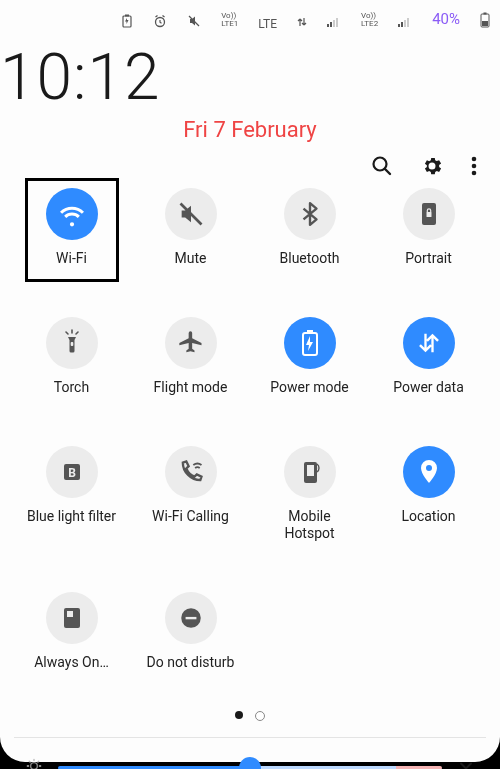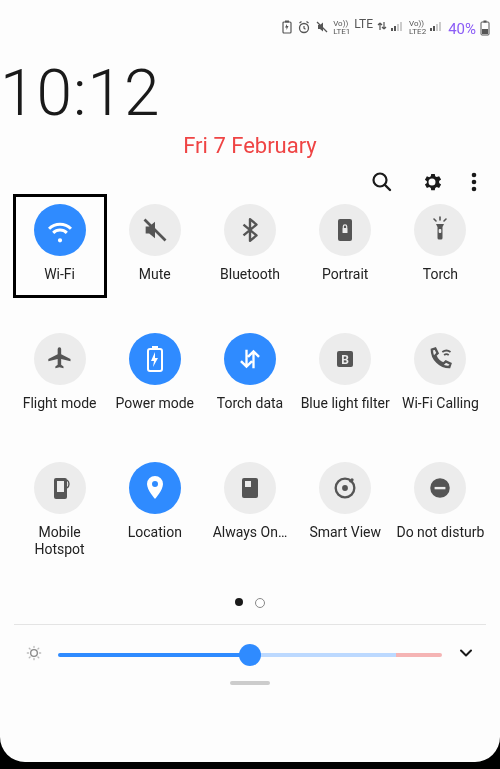--- a/index.html
+++ b/index.html
@@ -1,22 +1,22 @@
 <!DOCTYPE html>
 <html><head>
 <meta charset="utf-8">
 <style>
   html,body{margin:0;padding:0;width:500px;height:769px;background:#000;font-family:-apple-system,BlinkMacSystemFont,"Segoe UI",Roboto,sans-serif;color:#1a1a1a;overflow:hidden}
   .panel{position:absolute;top:0;left:0;width:500px;height:762px;background:#fdfdfd;border-radius:0 0 25px 25px}
-  .status-bar{display:flex;justify-content:flex-end;align-items:flex-start;height:24px;padding:20px 10px 0 0;font-size:10px;color:#555;gap:4px}
+  .status-bar{display:flex;justify-content:flex-end;align-items:flex-end;height:24px;padding:4px 10px 0 0;font-size:10px;color:#555;gap:20px}
   .status-bar svg{display:block}
   .clock{font-size:64px;font-weight:300;margin-top:12px;letter-spacing:1px}
   .date{font-size:22px;font-weight:400;text-align:center;color:#ef4444;margin-top:2px}
   .actions{display:flex;justify-content:flex-end;align-items:center;gap:26px;padding:12px 22px 0 0}
-  .grid{display:grid;grid-template-columns:repeat(5,1fr);padding:6px 12px 0 12px;row-gap:50px;column-gap:0}
+  .grid{display:grid;grid-template-columns:repeat(4,1fr);padding:6px 12px 0 12px;row-gap:50px;column-gap:0}
   .tile{display:flex;flex-direction:column;align-items:center;position:relative}
   .circle{width:52px;height:52px;border-radius:50%;display:flex;align-items:center;justify-content:center}
   .circle.off{background:#ececec}
   .circle.on{background:#2f8bff}
   .tile-label{font-size:14px;color:#222;margin-top:10px;text-align:center;line-height:17px;max-width:90px}
   .wifi-highlight{position:absolute;border:3px solid #000;width:88px;height:98px;top:-10px;left:50%;transform:translateX(-50%)}
   .pager{display:flex;justify-content:center;gap:12px;margin-top:40px}
   .dot{width:8px;height:8px;border-radius:50%}
   .dot.active{background:#1a1a1a}
   .dot.inactive{background:#fff;border:1px solid #888}
@@ -169,21 +169,21 @@
         </div>
       <div class="tile-label">Power mode</div>
     </div>
 
     <div class="tile">
       <div class="circle on">
           <svg width="28" height="28" viewBox="0 0 24 24">
             <path fill="#fff" d="M8 4v12l-3-3-1.5 1.5L9 20l5.5-5.5L13 13l-3 3V4zm8 16V8l3 3 1.5-1.5L15 4 9.5 9.5 11 11l3-3v12z"></path>
           </svg>
         </div>
-      <div class="tile-label">Torch data</div>
+      <div class="tile-label">Power data</div>
     </div>
 
     <div class="tile">
       <div class="circle off">
           <svg width="24" height="24" viewBox="0 0 24 24">
             <rect x="4" y="4" width="16" height="16" rx="2" fill="#555"></rect>
             <text x="12" y="17" text-anchor="middle" font-size="12" font-weight="700" fill="#ececec">B</text>
           </svg>
         </div>
       <div class="tile-label">Blue light filter</div>
@@ -222,31 +222,20 @@
     <div class="tile">
       <div class="circle off">
           <svg width="22" height="26" viewBox="0 0 22 26">
             <rect x="3" y="3" width="16" height="20" rx="2" fill="#555"></rect>
             <rect x="6" y="6" width="6" height="6" fill="#ececec"></rect>
           </svg>
         </div>
       <div class="tile-label">Always On…</div>
     </div>
 
-    <div class="tile">
-      <div class="circle off">
-          <svg width="28" height="28" viewBox="0 0 24 24">
-            <circle cx="12" cy="12" r="8" fill="none" stroke="#555" stroke-width="2"></circle>
-            <circle cx="12" cy="12" r="2.5" fill="#555"></circle>
-            <circle cx="18" cy="5" r="1.4" fill="#555"></circle>
-            <path d="M16 7l2-2" stroke="#555" stroke-width="1.6"></path>
-          </svg>
-        </div>
-      <div class="tile-label">Smart View</div>
-    </div>
 
     <div class="tile">
       <div class="circle off">
           <svg width="26" height="26" viewBox="0 0 24 24">
             <circle cx="12" cy="12" r="9" fill="#555"></circle>
             <rect x="7" y="11" width="10" height="2.2" fill="#ececec"></rect>
           </svg>
         </div>
       <div class="tile-label">Do not disturb</div>
     </div>

